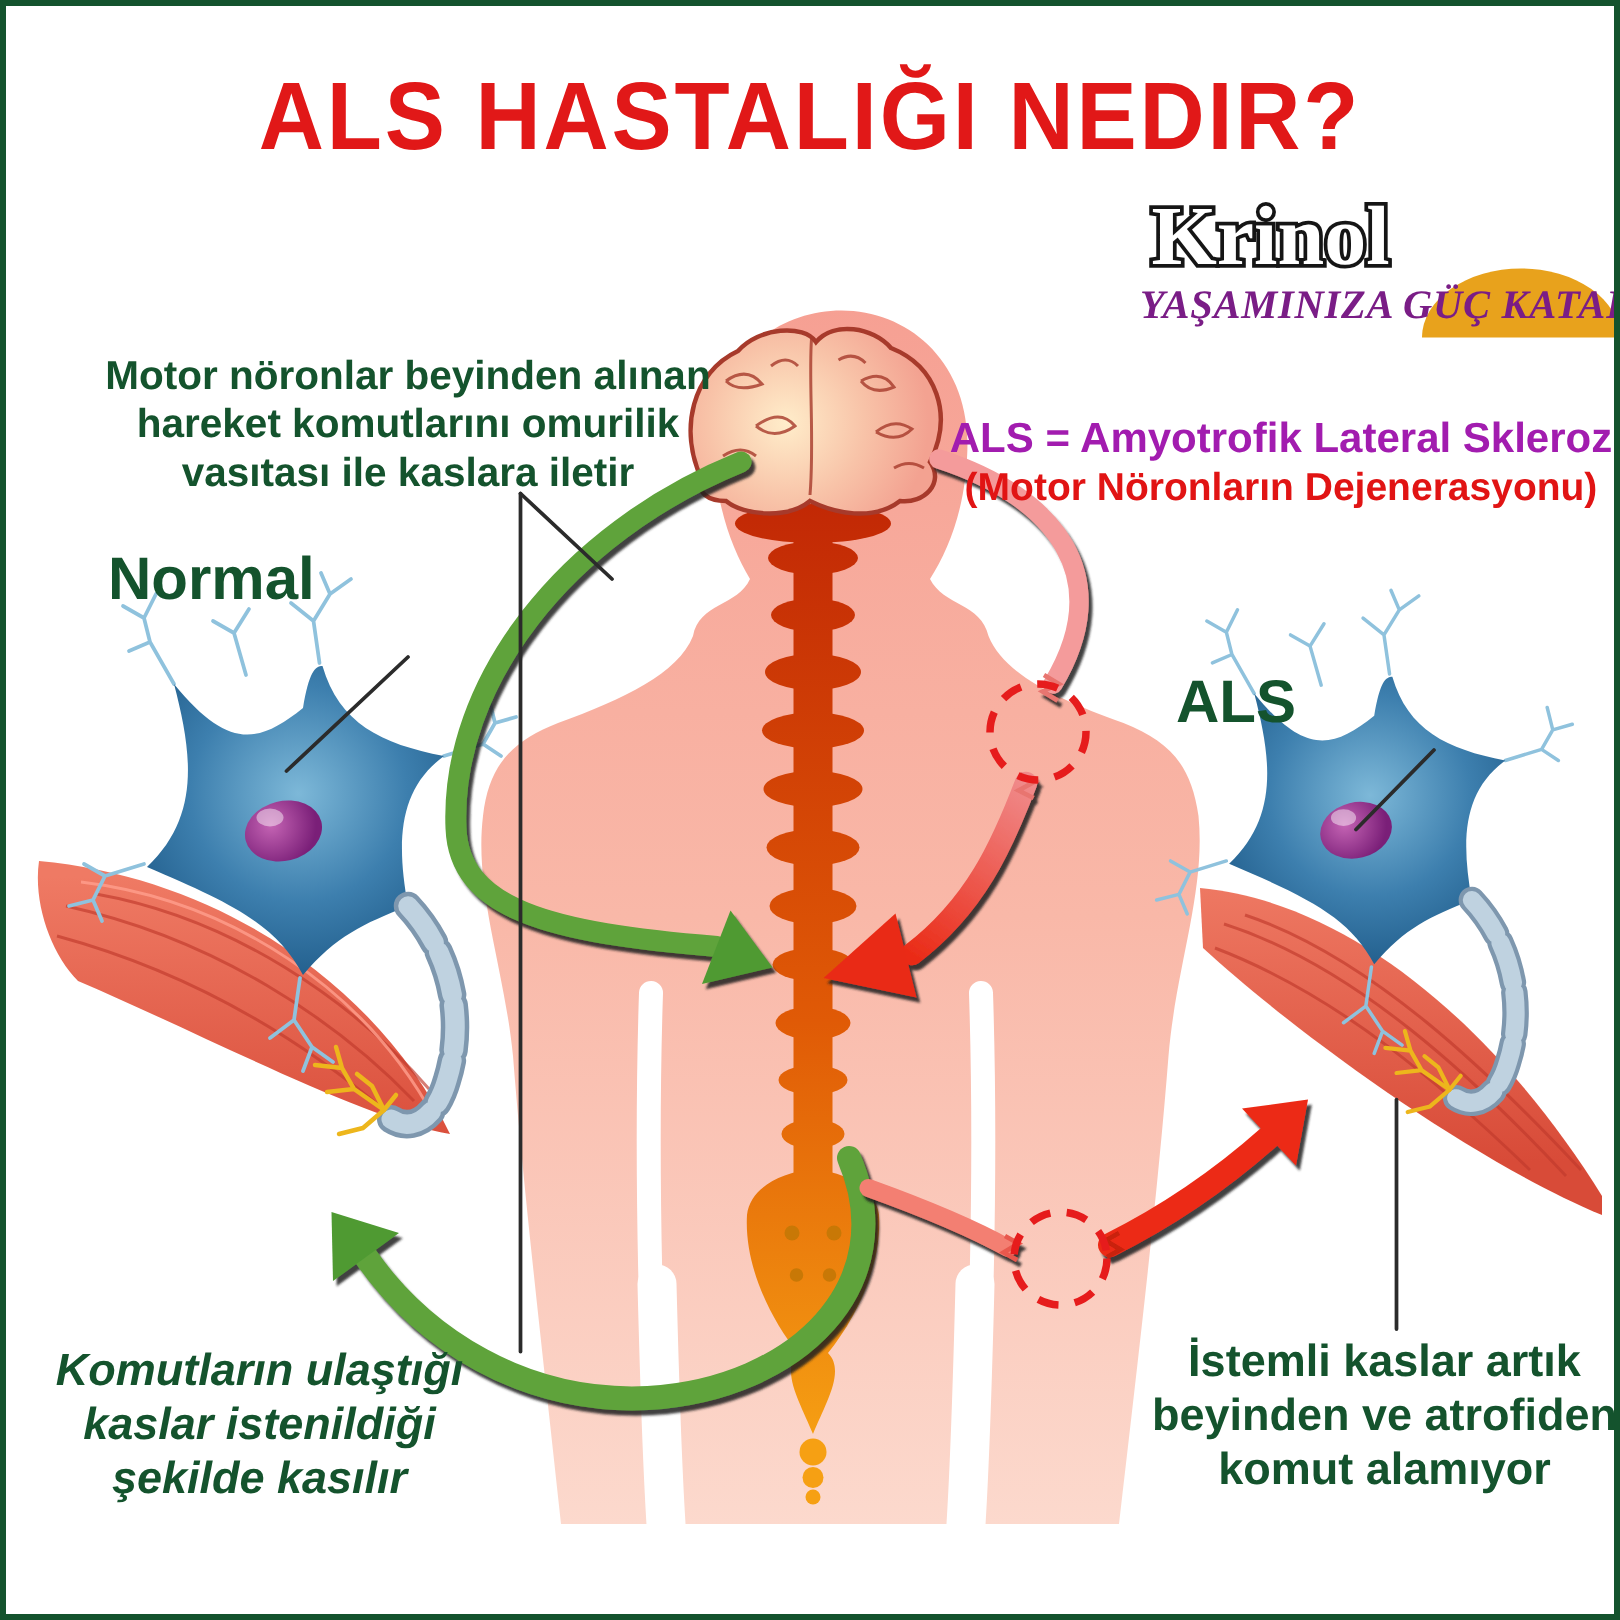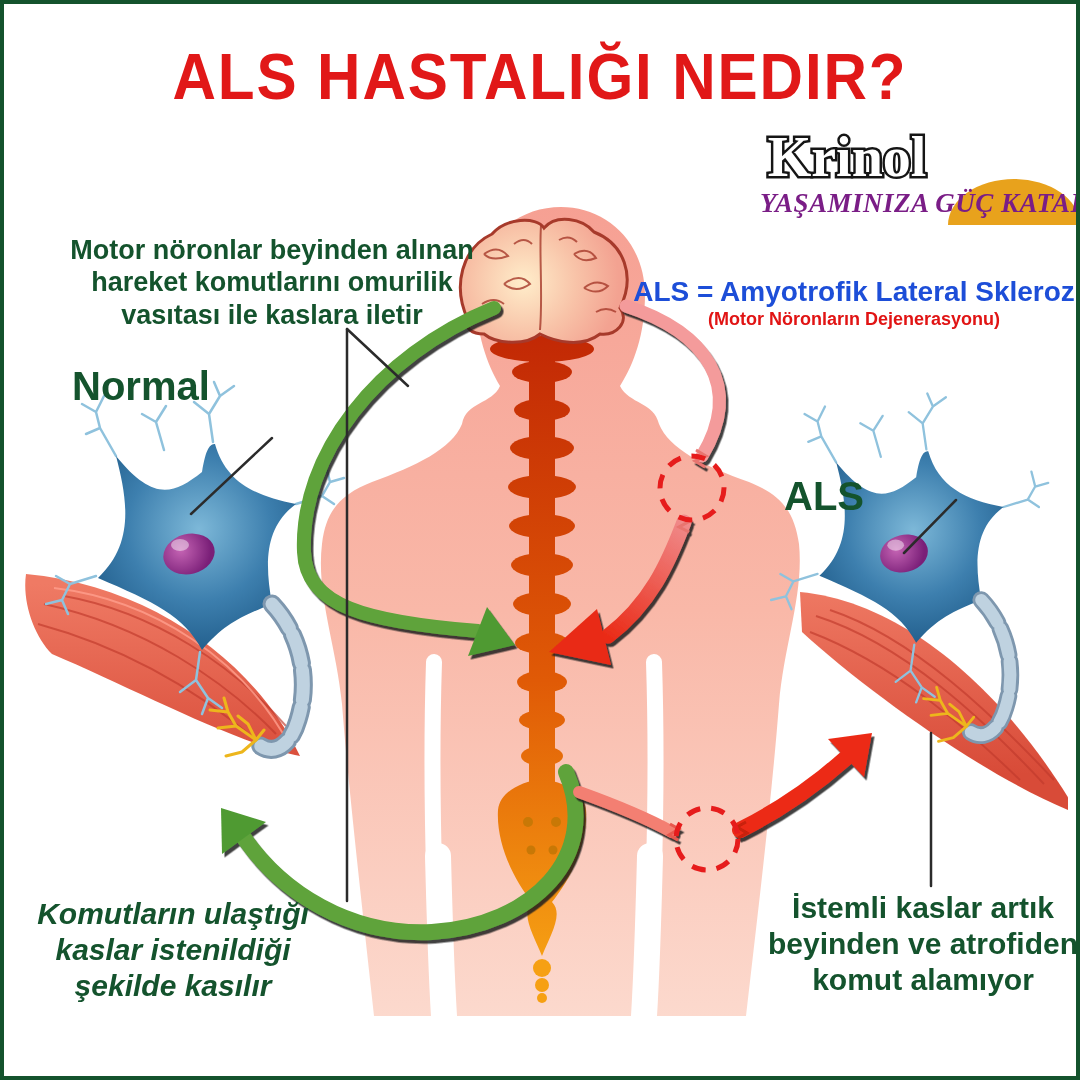--- a/index.html
+++ b/index.html
@@ -10,25 +10,25 @@
     font-family:"Liberation Sans",sans-serif;
   }
   #art{position:absolute;left:0;top:0;width:1064px;height:1064px;}
   .lbl{position:absolute;font-weight:700;color:#14532d;text-align:center;line-height:1.2;z-index:5;}
   #title{
     position:absolute;left:0;top:36px;width:100%;text-align:center;
     font-size:64px;font-weight:800;letter-spacing:2px;color:#e11818;
     transform:scaleX(.94);transform-origin:center;z-index:5;
   }
   #motor-text{left:52px;top:230px;width:432px;font-size:27px;}
-  #als-def{left:628px;top:271px;width:444px;font-size:28px;color:#1d4ed8;}
-  #als-sub{left:628px;top:305px;width:444px;font-size:18px;color:#e11414;}
+  #als-def{left:628px;top:271px;width:444px;font-size:28px;color:#a21caf;}
+  #als-sub{left:628px;top:305px;width:444px;font-size:26px;color:#e11414;}
   #normal-label{left:68px;top:358px;width:180px;font-size:40px;font-weight:800;text-align:left;}
   #nerve-cell-label{left:208px;top:376px;width:150px;font-size:27px;}
-  #als-label{left:780px;top:440px;width:100px;font-size:40px;font-weight:800;text-align:left;margin-top:28px;}
+  #als-label{left:780px;top:440px;width:100px;font-size:40px;font-weight:800;text-align:left;}
   #degen-label{left:852px;top:436px;width:220px;font-size:27px;}
   #bottom-left-text{left:10px;top:892px;width:318px;font-size:30px;font-style:italic;}
   #bottom-right-text{left:762px;top:886px;width:314px;font-size:30px;}
   #logo{position:absolute;left:748px;top:130px;width:330px;height:100px;z-index:4;}
   #logo-dome{
     position:absolute;left:196px;top:45px;width:132px;height:46px;
     background:#e8a21c;border-radius:100% 100% 0 0/200% 200% 0 0;z-index:1;
   }
   #logo-name{position:absolute;left:0;top:-12px;width:330px;height:70px;z-index:2;}
   #logo-tagline{

